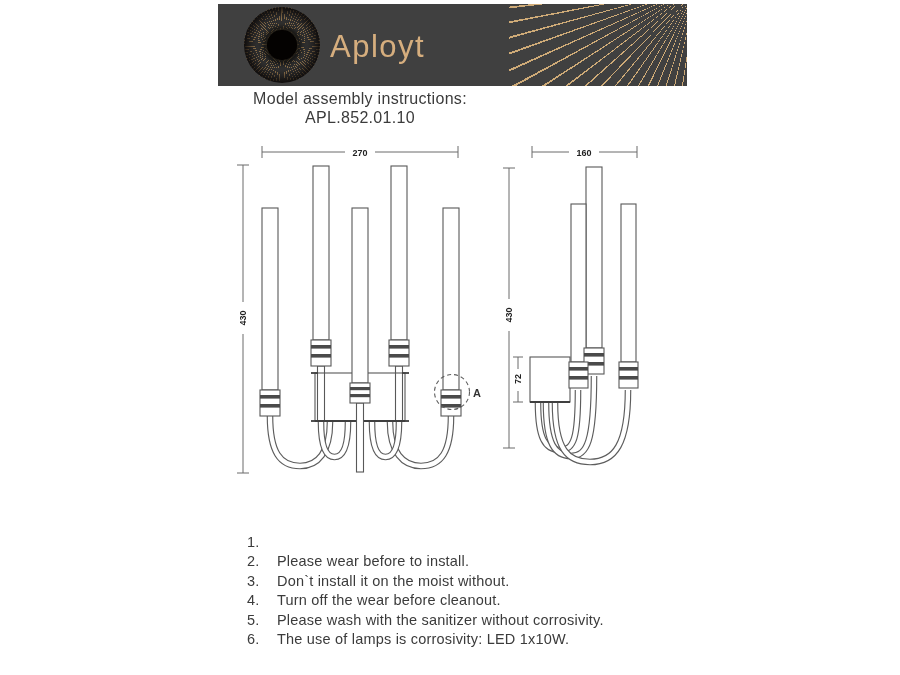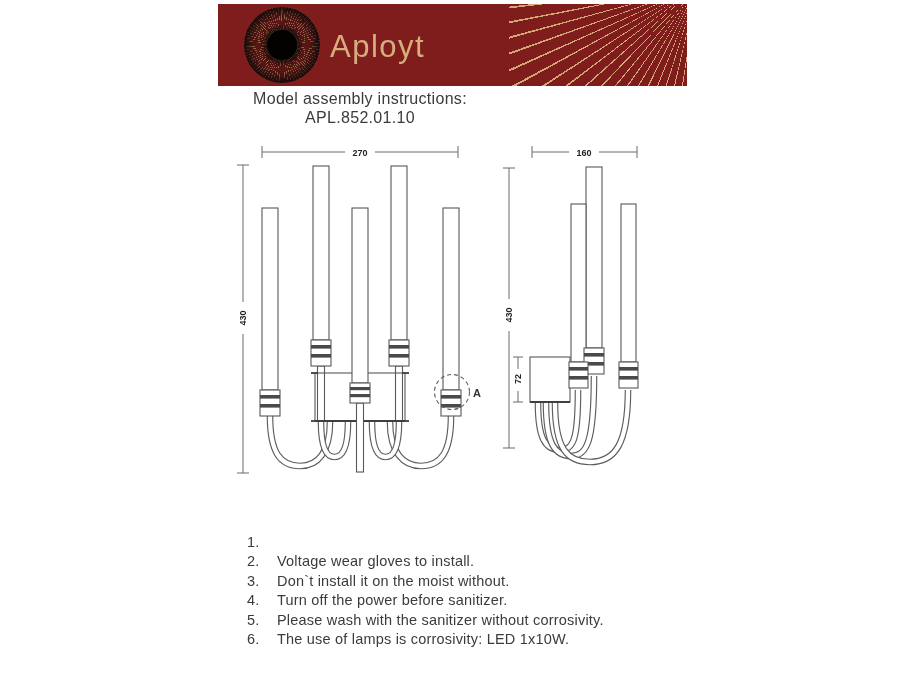--- a/index.html
+++ b/index.html
@@ -1,20 +1,20 @@
 <!DOCTYPE html>
 <html><head>
 <meta charset="utf-8">
 <style>
   html,body{margin:0;padding:0;background:#ffffff;}
   .page{position:relative;width:900px;height:675px;background:#ffffff;overflow:hidden;
         font-family:"Liberation Sans", sans-serif;color:#3b3b3b;}
 
   
-  .banner{position:absolute;left:218px;top:4px;width:469px;height:82px;background:#7f1d1d;overflow:hidden;}
+  .banner{position:absolute;left:218px;top:4px;width:469px;height:82px;background:#404040;overflow:hidden;}
   .burst{position:absolute;left:26px;top:3px;width:76px;height:76px;border-radius:50%;
          background:repeating-conic-gradient(from 0deg, rgba(210,168,110,0.9) 0deg 0.9deg, rgba(0,0,0,0) 0.9deg 4.6deg);}
   .burst .fade{position:absolute;inset:0;border-radius:50%;
          background:radial-gradient(circle, rgba(10,7,6,0) 0 38%, rgba(10,7,6,0.45) 55%, #0a0706 74%);}
   .burst .core{position:absolute;left:50%;top:50%;width:30px;height:30px;transform:translate(-50%,-50%);
          border-radius:50%;background:#040201;
          box-shadow:0 0 9px 5px rgba(0,0,0,0.95), 0 0 0 1.5px rgba(236,205,156,0.35), 0 -2px 6px 1px rgba(236,205,156,0.25);}
   .brand{position:absolute;left:112px;top:25px;font-size:31px;font-weight:500;color:#d6ae7e;letter-spacing:1.5px;}
   .rays{position:absolute;top:0;right:0;width:178px;height:100%;
         background:repeating-conic-gradient(from 140deg at 106% -22%, rgba(214,176,122,0.95) 0deg 0.55deg, rgba(0,0,0,0) 0.55deg 4.4deg);}
@@ -205,29 +205,29 @@
       </g>
     </g>
   </svg>
 
   <div class="instructions">
     <div class="instr-row">
       <span class="instr-num">1.</span>
     </div>
     <div class="instr-row">
       <span class="instr-num">2.</span>
-      <span class="instr-text">Voltage wear gloves to install.</span>
+      <span class="instr-text">Please wear before to install.</span>
     </div>
     <div class="instr-row">
       <span class="instr-num">3.</span>
       <span class="instr-text">Don`t install it on the moist without.</span>
     </div>
     <div class="instr-row">
       <span class="instr-num">4.</span>
-      <span class="instr-text">Turn off the power before sanitizer.</span>
+      <span class="instr-text">Turn off the wear before cleanout.</span>
     </div>
     <div class="instr-row">
       <span class="instr-num">5.</span>
       <span class="instr-text">Please wash with the sanitizer without corrosivity.</span>
     </div>
     <div class="instr-row">
       <span class="instr-num">6.</span>
       <span class="instr-text">The use of lamps is corrosivity: LED 1x10W.</span>
     </div>
   </div>

